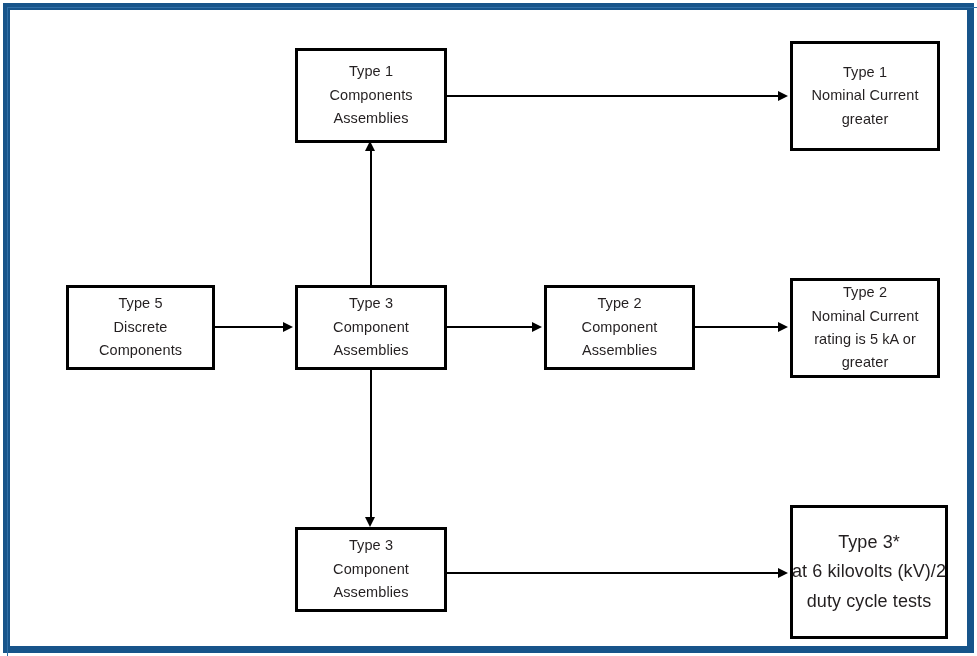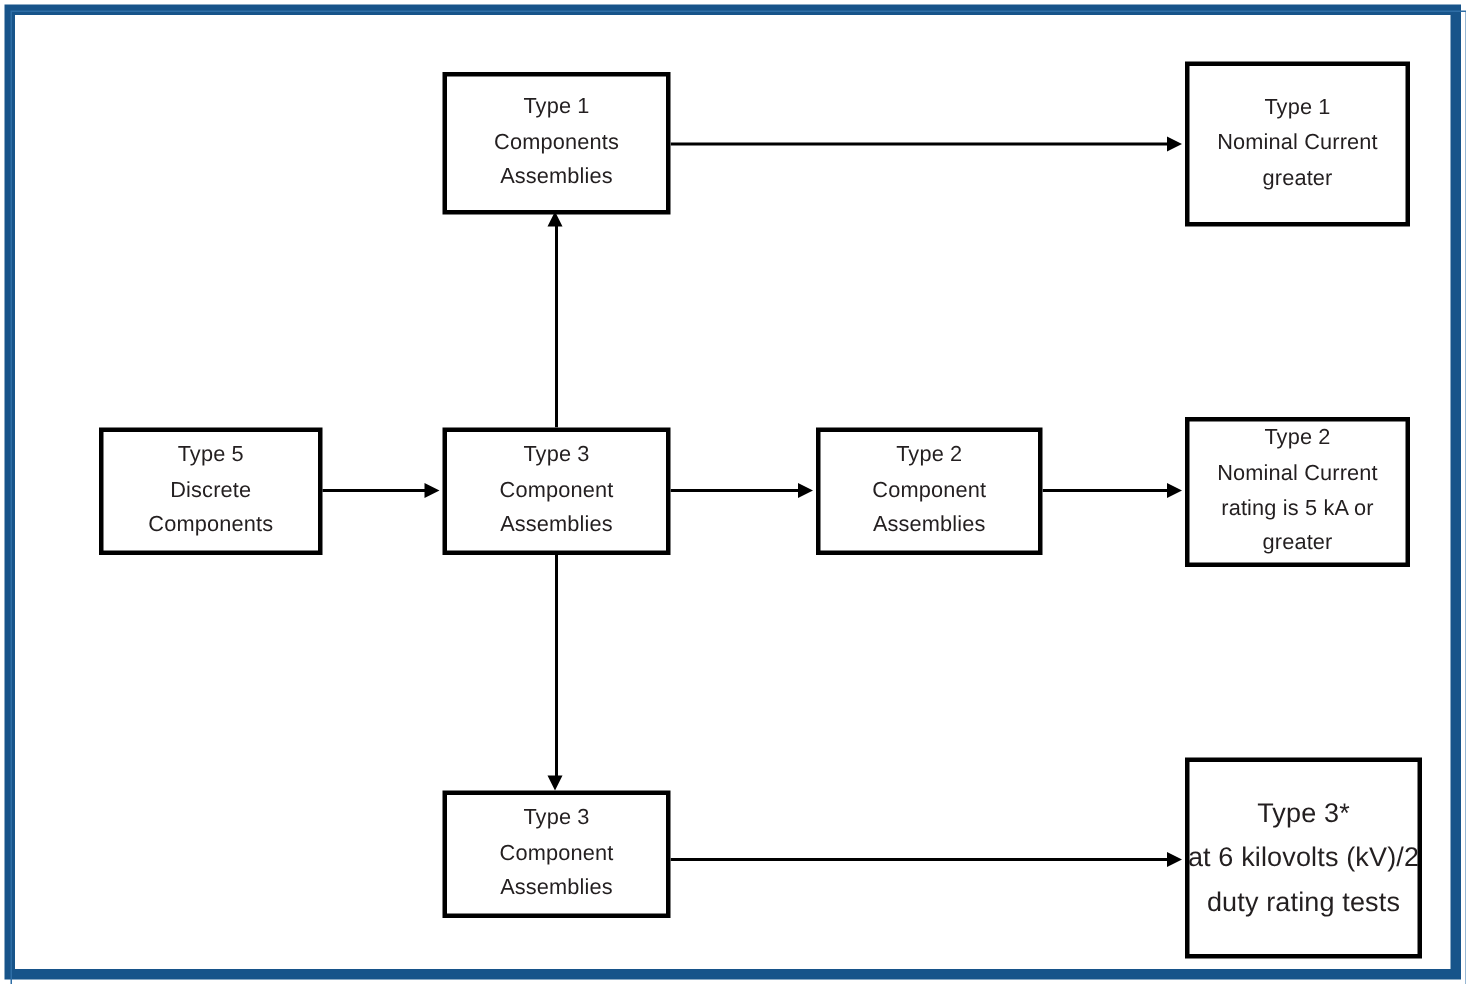--- a/index.html
+++ b/index.html
@@ -195,16 +195,16 @@
 
   <div class="node" id="node-type3-component">
     <span class="line">Type 3</span>
     <span class="line">Component</span>
     <span class="line">Assemblies</span>
   </div>
 
   <div class="node" id="node-type3-rating">
     <span class="line">Type 3*</span>
     <span class="line">at 6 kilovolts (kV)/2</span>
-    <span class="line">duty rating tests</span>
+    <span class="line">duty cycle tests</span>
   </div>
 
 </div>
 
 </body></html>

